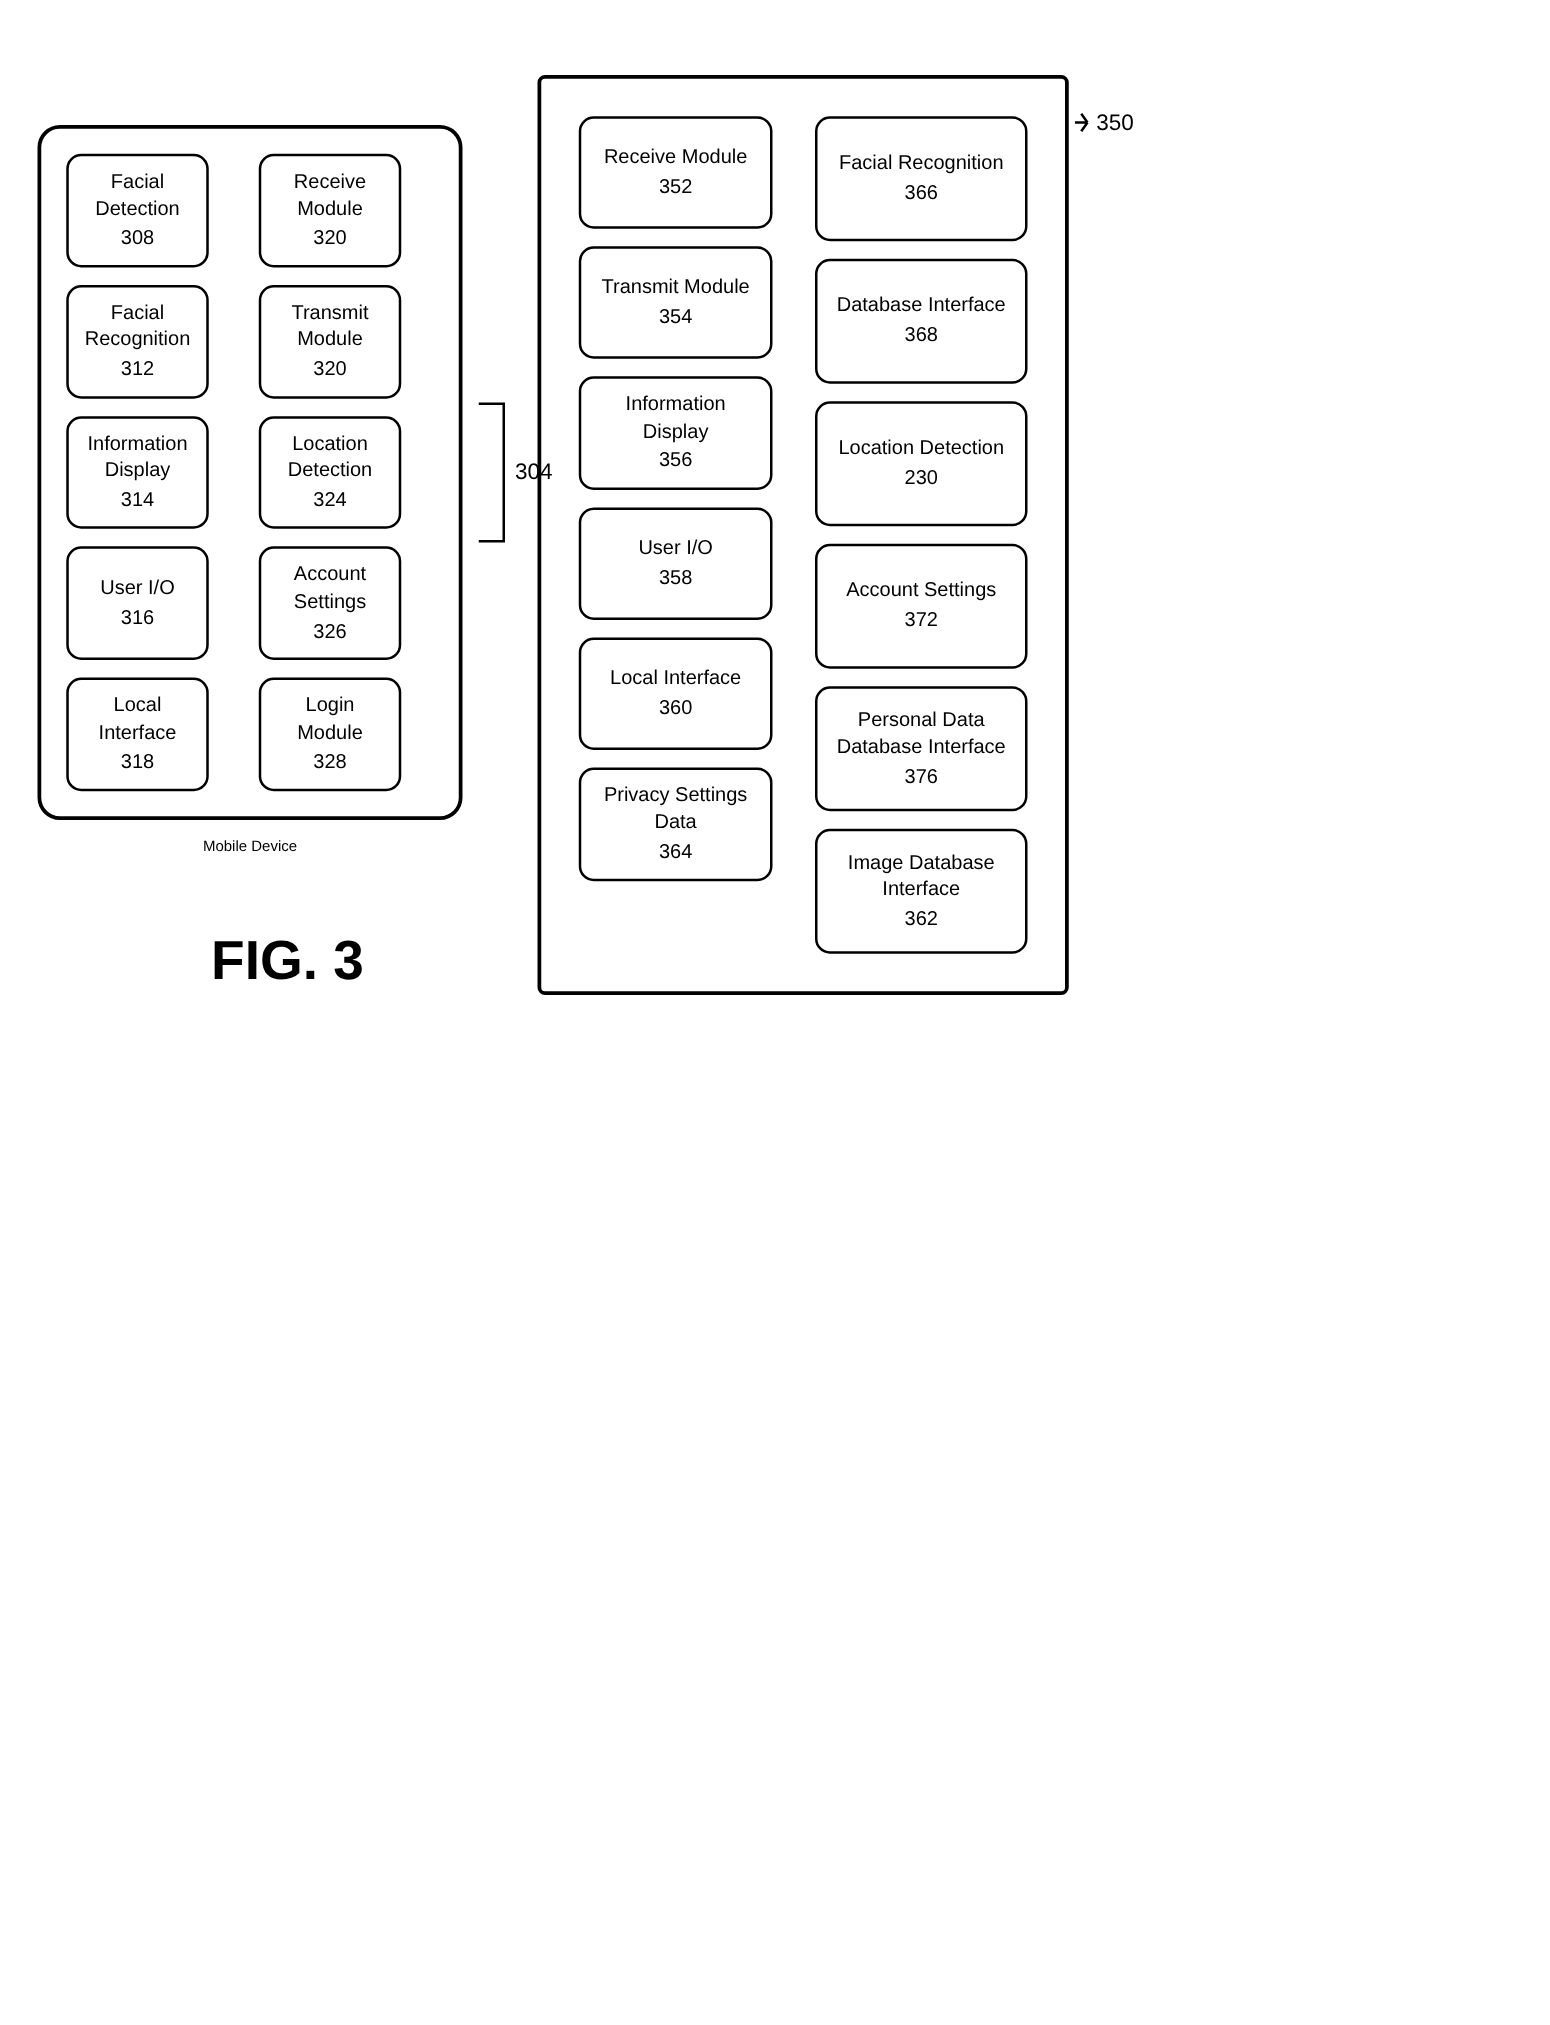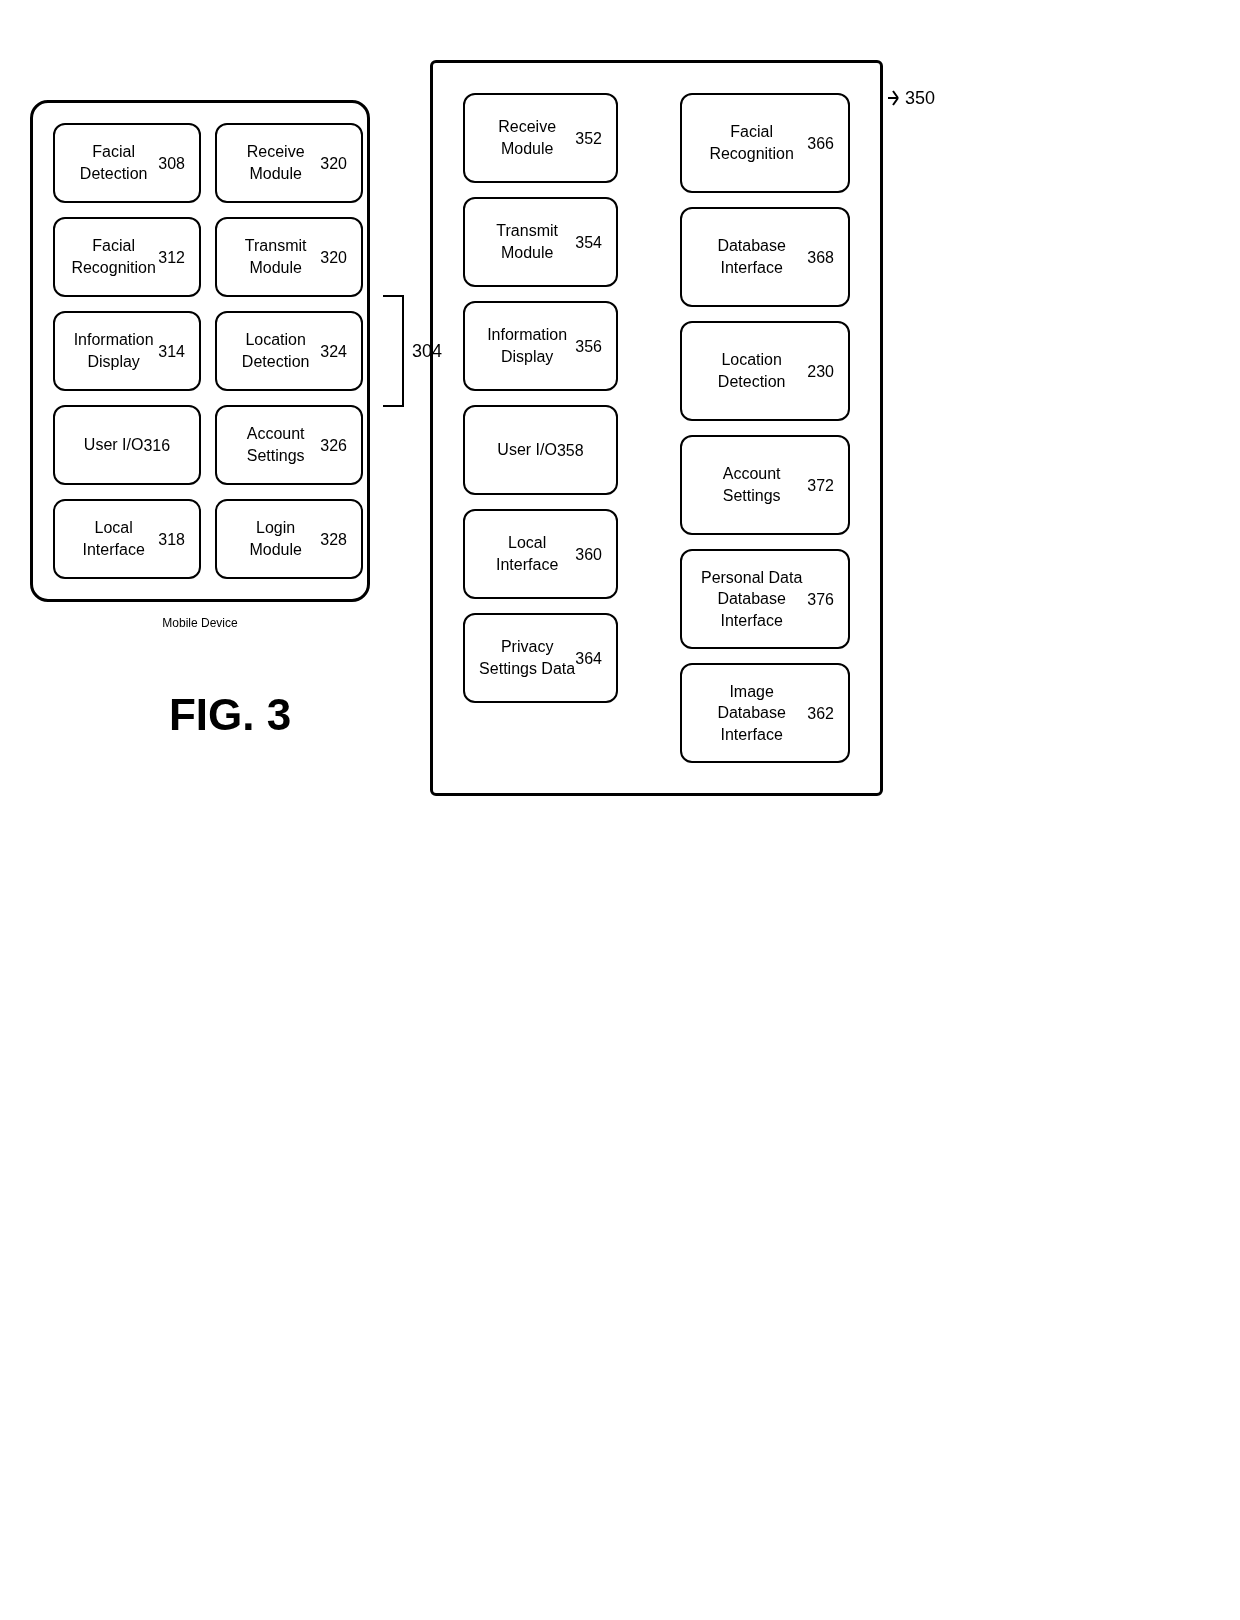--- a/index.html
+++ b/index.html
@@ -44,21 +44,21 @@
       margin-top: 14px;
       text-align: center;
       font-weight: 400;
     }
 
     
     .right-section {
       display: flex;
       flex-direction: row;
       align-items: flex-start;
-      gap: 62px;
+      gap: 34px;
       border: 3px solid #000;
       border-radius: 6px;
       padding: 30px 30px 30px 30px;
       position: relative;
       margin-top: 20px;
     }
 
     .server-column {
       display: flex;
       flex-direction: column;
@@ -68,27 +68,27 @@
     
     .module-box {
       border: 2.5px solid #000;
       border-radius: 12px;
       text-align: center;
       padding: 10px 14px;
       font-size: 16px;
       line-height: 1.35;
       background: #fff;
       display: flex;
-      flex-direction: row;
+      flex-direction: column;
       align-items: center;
       justify-content: center;
     }
 
     .module-box.small {
-      width: 148px;
+      width: 114px;
       min-height: 80px;
     }
 
     .module-box.medium {
       width: 155px;
       min-height: 90px;
     }
 
     .module-box.large {
       width: 170px;

